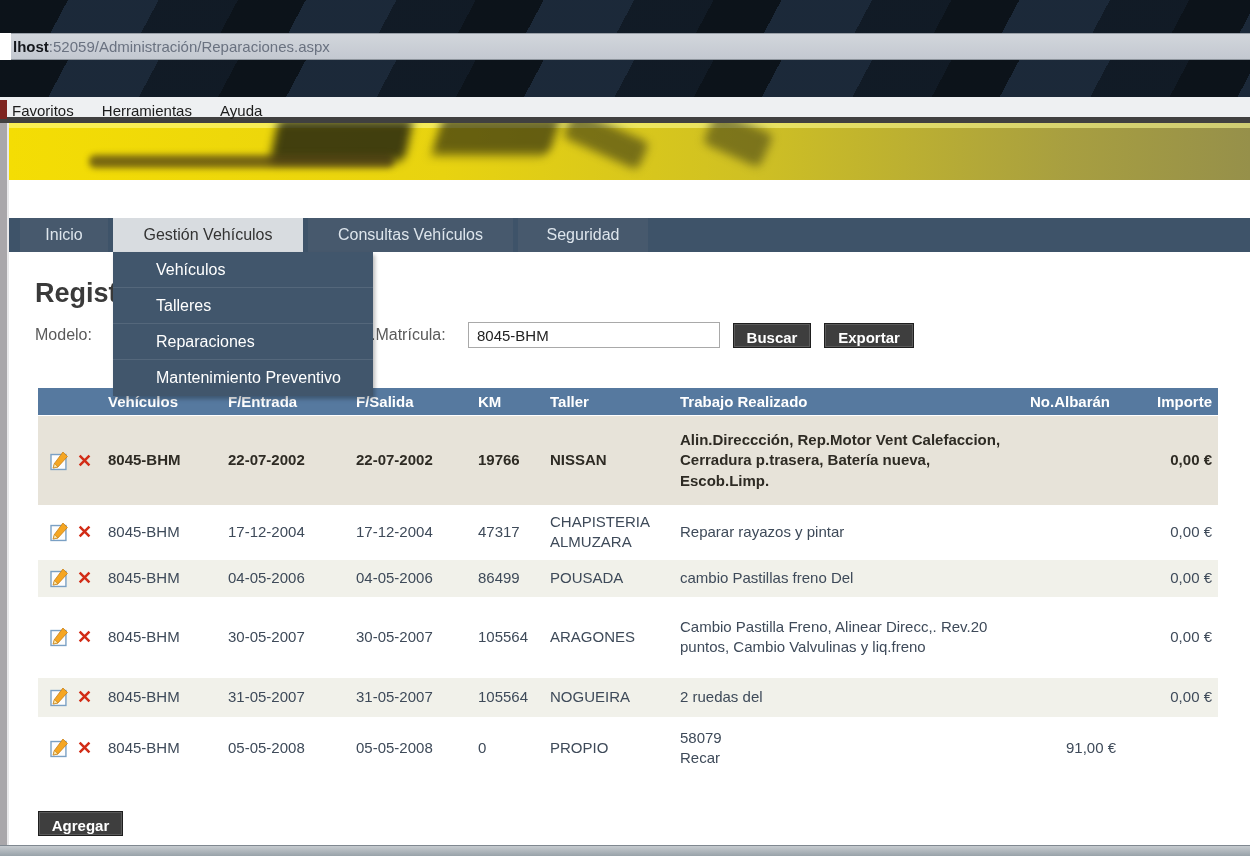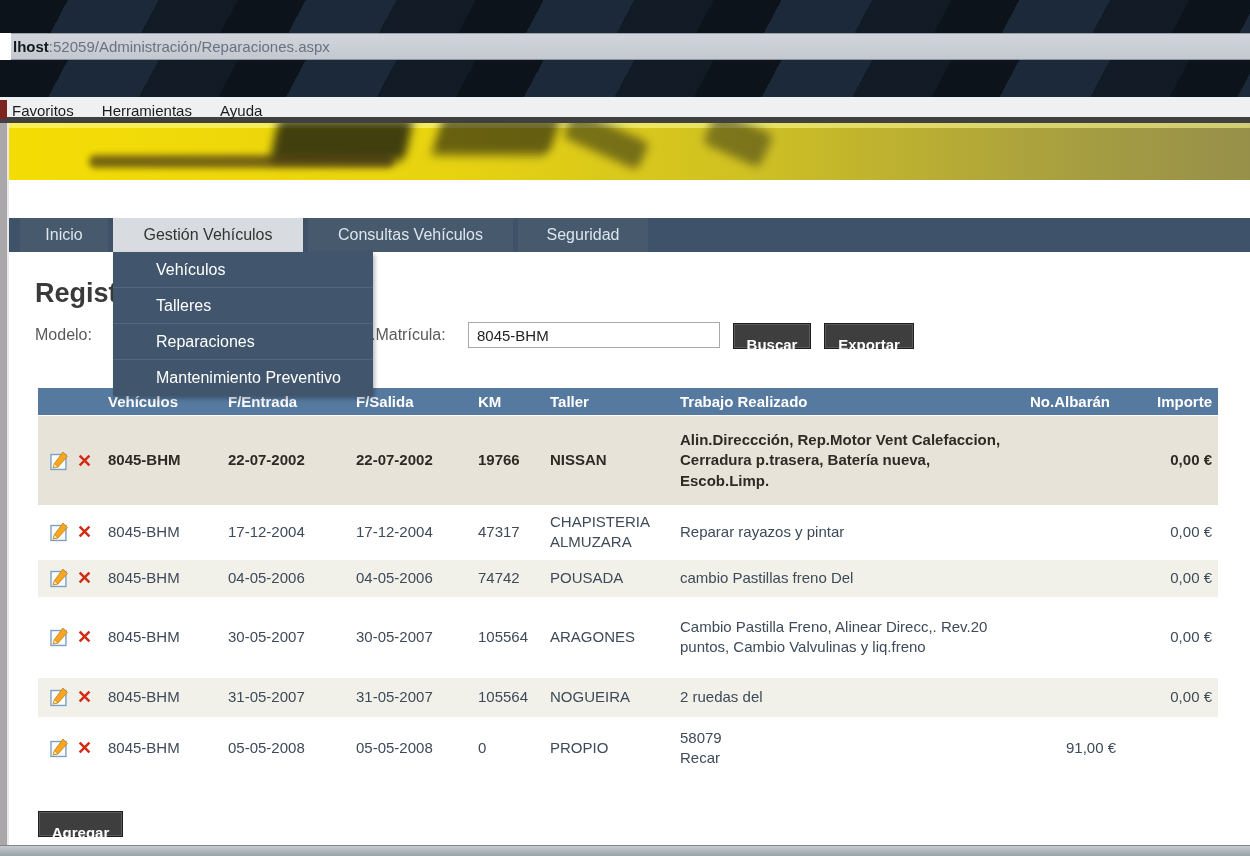--- a/index.html
+++ b/index.html
@@ -68,21 +68,21 @@
   .page-title { position:absolute; left:26px; top:26px; width:86px; height:34px; overflow:hidden;
     font-size:27px; font-weight:bold; color:#3a3a3a; white-space:nowrap; }
 
   .form-label { position:absolute; top:74px; font-size:16px; color:#5a5a5a; }
   .lbl-modelo { left:26px; }
   .lbl-matricula { left:362px; }
   .matricula-input { position:absolute; left:459px; top:70px; width:252px; height:26px;
     border:1px solid #a9a9a9; font-size:15px; color:#222; padding-left:8px; font-family:"Liberation Sans",sans-serif; }
 
   .btn { background:#3e3e3e; color:#fff; font-weight:bold; font-size:15px;
-    border:1px solid #1e1e1e; box-shadow:inset 0 0 0 1px #5a5a5a; padding:12px; text-align:center; cursor:pointer;
+    border:1px solid #1e1e1e; box-shadow:inset 0 0 0 1px #5a5a5a; padding:5px; text-align:center; cursor:pointer;
     font-family:"Liberation Sans",sans-serif; }
   .btn-buscar { position:absolute; left:724px; top:71px; width:78px; height:25px; }
   .btn-exportar { position:absolute; left:815px; top:71px; width:90px; height:25px; }
   .btn-agregar { position:absolute; left:29px; top:559px; width:85px; height:25px; }
 
   
   .repair-table { position:absolute; left:29px; top:136px; width:1180px; }
   .t-row { display:grid; grid-template-columns:62px 120px 128px 122px 72px 130px 350px 100px 96px;
     align-items:center; border-bottom:1px solid #fff; }
   .t-head { background:#56799f; color:#fff; font-weight:bold; font-size:15px; height:28px; }
@@ -217,21 +217,21 @@
           <svg class="edit-icon" viewBox="0 0 20 20">
               <rect x="1" y="3.5" width="15" height="15" fill="#fdfdfd" stroke="#7aa0c4" stroke-width="1.4"></rect>
               <polygon points="13,1 17.5,5.5 8,16 3.2,17 4.5,12.4" fill="#f5a623" stroke="#c87d10" stroke-width="0.8"></polygon>
               <polygon points="4.5,12.4 8,16 3.2,17" fill="#f7e7b0" stroke="#c87d10" stroke-width="0.6"></polygon>
             </svg>
           <span class="delete-icon">✕</span>
         </div>
         <div>8045-BHM</div>
         <div>04-05-2006</div>
         <div>04-05-2006</div>
-        <div>74742</div>
+        <div>86499</div>
         <div>POUSADA</div>
         <div>cambio Pastillas freno Del</div>
         <div class="cell-albaran"></div>
         <div class="cell-importe">0,00 €</div>
       </div>
 
       <div class="t-row t-body-row row-4">
         <div class="cell-actions">
           <svg class="edit-icon" viewBox="0 0 20 20">
               <rect x="1" y="3.5" width="15" height="15" fill="#fdfdfd" stroke="#7aa0c4" stroke-width="1.4"></rect>

